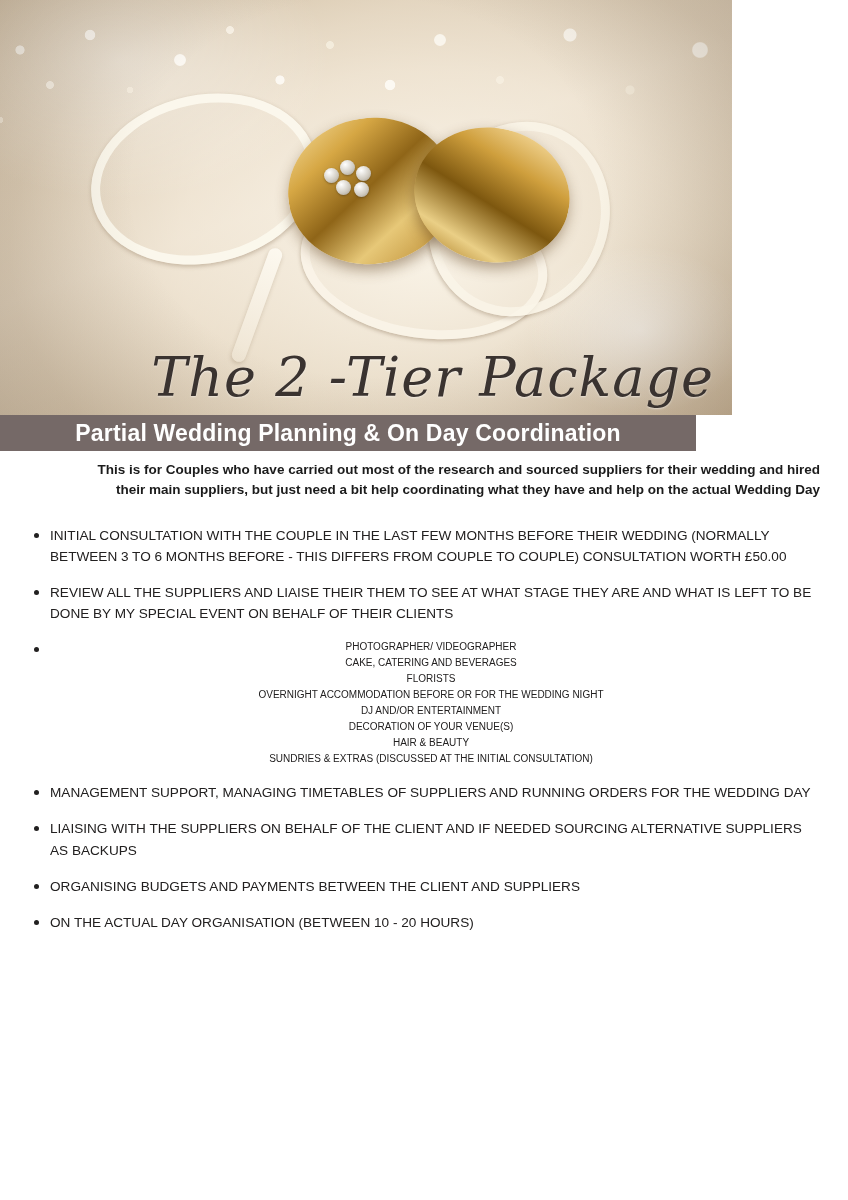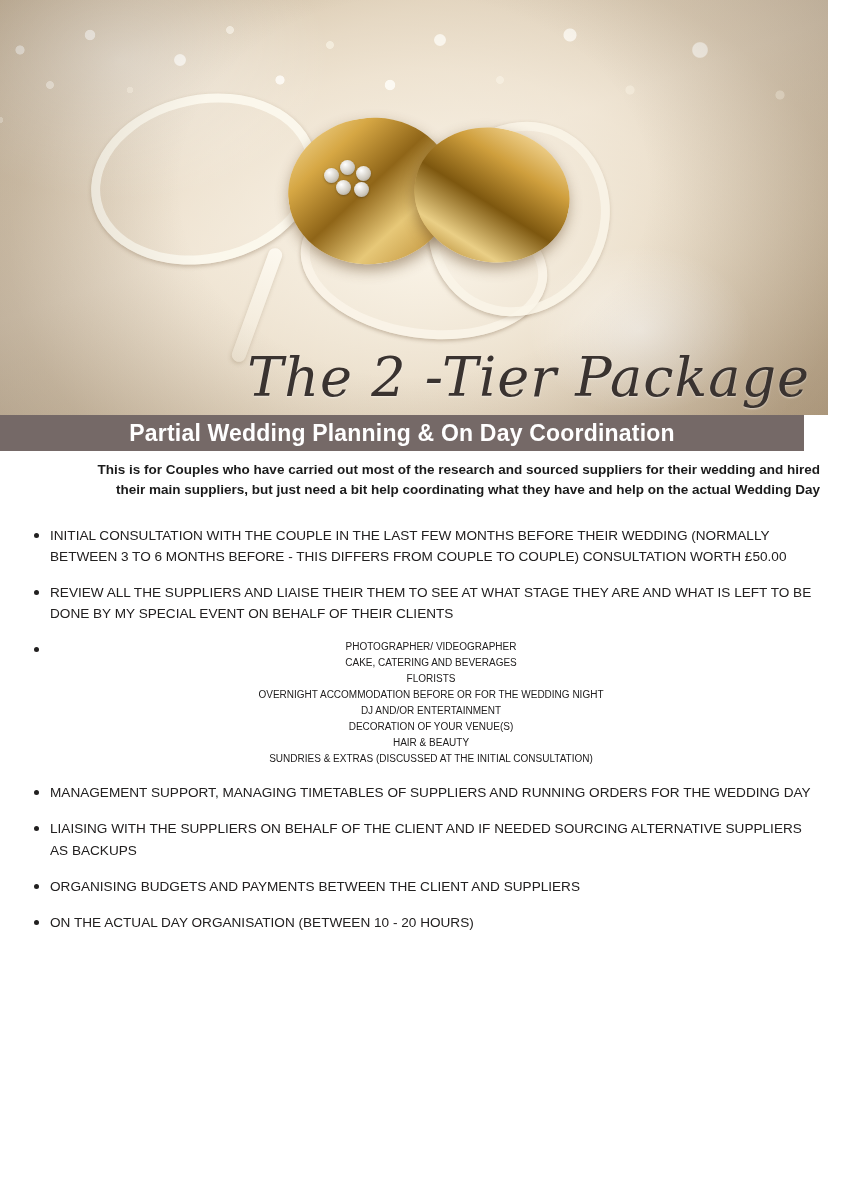--- a/index.html
+++ b/index.html
@@ -12,21 +12,21 @@
     height: 1200px;
     font-family: "Liberation Sans", sans-serif;
     color: #231f20;
     overflow: hidden;
     position: relative;
   }
 
   
   .hero {
     position: relative;
-    width: 828px;
+    width: 732px;
     height: 415px;
     overflow: hidden;
     background: #cdb79a;
   }
   .hero-photo {
     position: absolute;
     inset: 0;
     background:
       radial-gradient(ellipse 160px 120px at 640px 330px, rgba(255,255,255,0.55), rgba(255,255,255,0) 70%),
       radial-gradient(ellipse 300px 200px at 120px 60px, rgba(255,255,255,0.45), rgba(255,255,255,0) 70%),
@@ -148,21 +148,21 @@
     font-style: italic;
     font-size: 54px;
     color: #3a3330;
     letter-spacing: 1px;
     text-shadow: 0 1px 2px rgba(255,255,255,.5);
     white-space: nowrap;
   }
 
   
   .title-bar {
-    width: 804px;
+    width: 696px;
     height: 36px;
     background: #756967;
     display: flex;
     align-items: center;
     justify-content: center;
   }
   .title-bar h1 {
     margin: 0;
     font-size: 23px;
     font-weight: bold;

